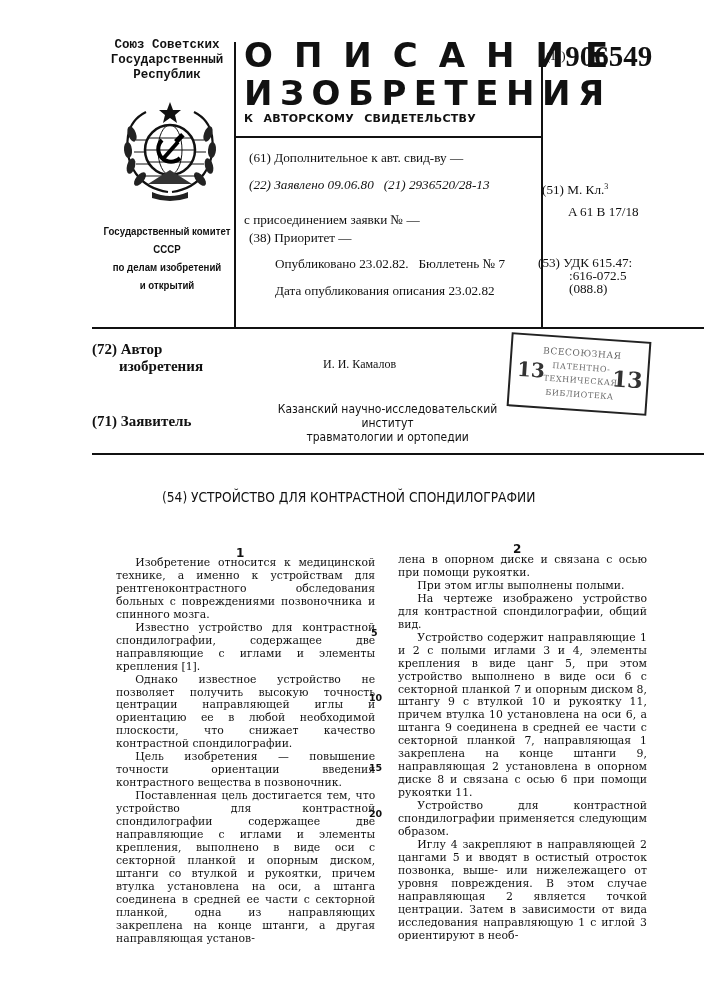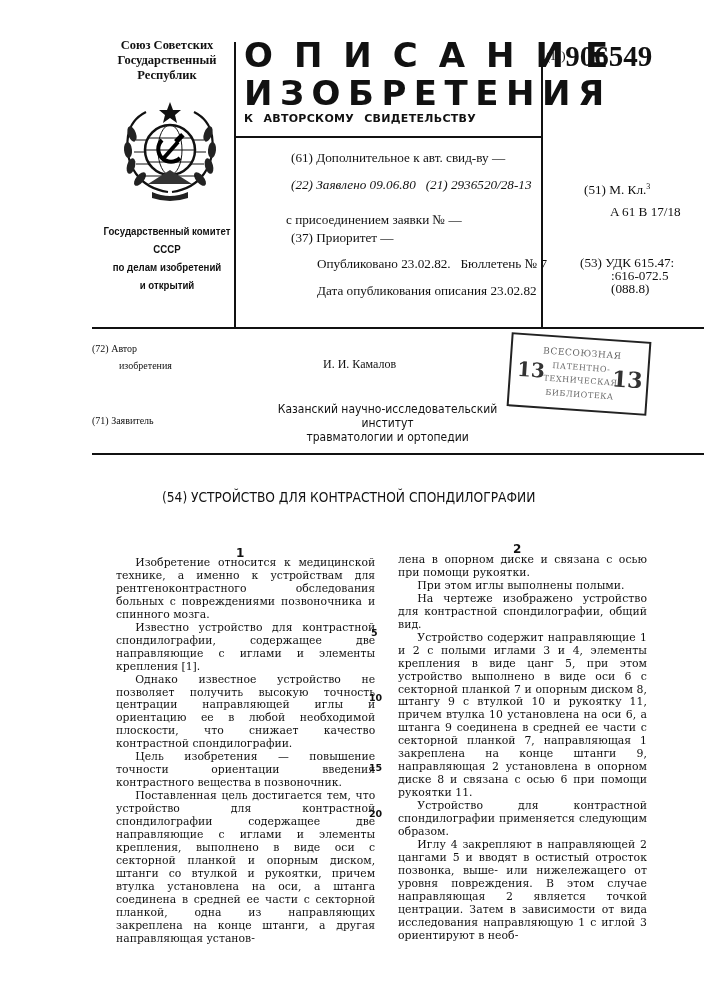--- a/index.html
+++ b/index.html
@@ -1,58 +1,58 @@
 <!DOCTYPE html>
 <html><head>
 <meta charset="utf-8">
 <style>
   html, body { margin: 0; padding: 0; background: #ffffff; }
   body { width: 707px; height: 1000px; position: relative; overflow: hidden; color: #111; font-family: "Liberation Serif", serif; }
   .abs { position: absolute; }
 
   
-  .union { left: 92px; top: 38px; width: 150px; text-align: center; font-family: Liberation Serif, serif; font-weight: bold; font-size: 12.5px; line-height: 15px; }
+  .union { left: 92px; top: 38px; width: 150px; text-align: center; font-family: Liberation Mono, monospace; font-weight: bold; font-size: 12.5px; line-height: 15px; }
   .emblem { left: 118px; top: 100px; width: 104px; height: 104px; }
   .committee { left: 92px; top: 222px; width: 150px; text-align: center; font-family: "Liberation Sans", sans-serif; font-weight: bold; font-size: 10.5px; line-height: 18px; transform: scaleX(0.92); }
 
   
   .vline { background: #111; width: 2px; }
   .v1 { left: 234px; top: 42px; height: 285px; }
   .v2 { left: 541px; top: 42px; height: 285px; }
 
   
   .title1 { left: 244px; top: 36px; font-family: "DejaVu Sans", sans-serif; font-weight: bold; font-size: 34px; letter-spacing: 21px; line-height: 38px; }
   .title2 { left: 244px; top: 74px; font-family: "DejaVu Sans", sans-serif; font-weight: bold; font-size: 34px; letter-spacing: 7.5px; line-height: 38px; }
   .title3 { left: 244px; top: 112px; font-family: "DejaVu Sans", sans-serif; font-weight: bold; font-size: 11px; letter-spacing: 0.3px; word-spacing: 6px; }
   .title-rule { left: 236px; top: 136px; width: 306px; height: 2px; background: #111; }
 
   .patno { left: 546px; top: 40px; font-family: "Liberation Serif", serif; font-weight: bold; font-size: 29px; line-height: 32px; }
   .patno .code { font-size: 13px; font-weight: normal; vertical-align: 6px; letter-spacing: -0.5px; }
 
   
-  .bib { font-size: 13.2px; line-height: 16px; white-space: nowrap; margin-left: 42px; }
+  .bib { font-size: 13.2px; line-height: 16px; white-space: nowrap; }
   .b61 { left: 249px; top: 150px; }
   .b22 { left: 249px; top: 177px; font-style: italic; }
   .bjoin { left: 244px; top: 212px; }
   .b23 { left: 249px; top: 230px; }
   .bpub { left: 275px; top: 256px; }
   .bdate { left: 275px; top: 283px; }
 
   .b51 { left: 542px; top: 179px; }
   .b51 sup { font-size: 8px; }
   .bcls { left: 568px; top: 204px; }
   .b53 { left: 538px; top: 256px; line-height: 13px; }
   .b53 .ind { padding-left: 31px; display: block; }
 
   .hrule { background: #111; height: 2px; }
   .h1 { left: 92px; top: 327px; width: 612px; }
   .h2 { left: 92px; top: 453px; width: 612px; }
 
   
-  .lbl { font-weight: normal; font-size: 10px; line-height: 16px; }
+  .lbl { font-weight: bold; font-size: 15px; line-height: 16px; }
   .l72 { left: 92px; top: 341px; }
   .l72b { left: 119px; top: 358px; }
   .l71 { left: 92px; top: 413px; }
   .author { left: 323px; top: 357px; font-size: 12px; }
   .applicant { left: 262px; top: 402px; width: 270px; text-align: center; font-family: "DejaVu Sans", sans-serif; font-size: 11.6px; line-height: 14px; transform: scaleX(0.93); transform-origin: left top; }
 
   
   .stamp { left: 509px; top: 337px; width: 136px; height: 70px; border: 2px solid #222; transform: rotate(4deg); font-family: "DejaVu Serif", serif; color: #333; }
   .stamp .s13l { position: absolute; left: 6px; top: 22px; font-size: 20px; font-weight: bold; }
   .stamp .s13r { position: absolute; right: 4px; top: 24px; font-size: 22px; font-weight: bold; }
@@ -149,21 +149,21 @@
 <div class="abs title3">К АВТОРСКОМУ СВИДЕТЕЛЬСТВУ</div>
 <div class="abs title-rule"></div>
 
 <div class="abs patno">
   <span class="code">(11)</span><span>906549</span>
 </div>
 
 <div class="abs bib b61">(61) Дополнительное к авт. свид-ву —</div>
 <div class="abs bib b22" style="white-space:pre">(22) Заявлено 09.06.80   (21) 2936520/28-13</div>
 <div class="abs bib bjoin">с присоединением заявки № —</div>
-<div class="abs bib b23">(37) Приоритет —</div>
+<div class="abs bib b23">(38) Приоритет —</div>
 <div class="abs bib bpub" style="white-space:pre">Опубликовано 23.02.82.   Бюллетень № 7</div>
 <div class="abs bib bdate">Дата опубликования описания 23.02.82</div>
 
 <div class="abs bib b51">
   <span>(51) М. Кл.</span><sup>3</sup>
 </div>
 <div class="abs bib bcls">A 61 B 17/18</div>
 <div class="abs bib b53">
   <span style="display:block">(53) УДК 615.47:</span>
   <span class="ind">:616-072.5</span>

